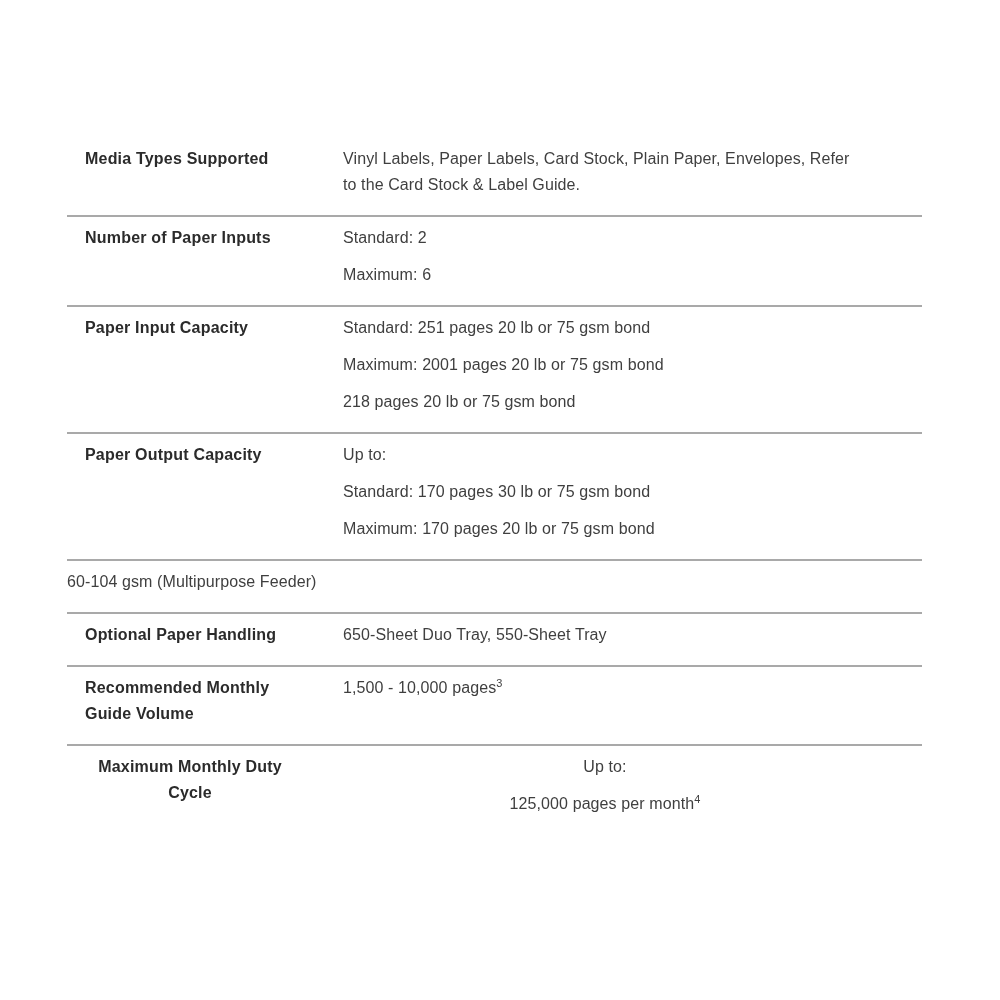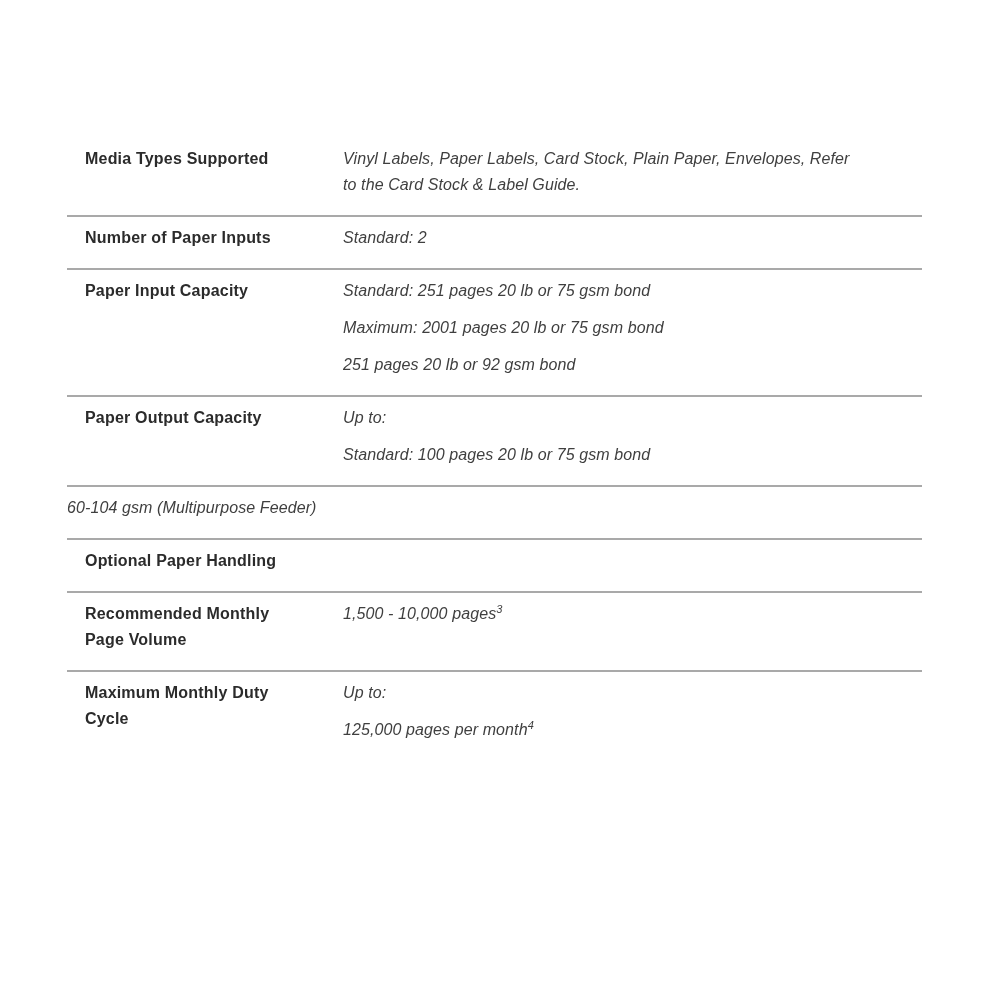--- a/index.html
+++ b/index.html
@@ -14,39 +14,38 @@
     left: 67px;
     top: 138px;
     width: 855px;
   }
   .spec-row {
     display: flex;
     align-items: flex-start;
     padding: 8px 0 17px 0;
     border-bottom: 2px solid #a9a9a9;
   }
-  .spec-row:last-child { border-bottom: none; }
+  .spec-row:last-child { border-bottom: none; text-align: center; }
   .spec-label {
     flex: 0 0 276px;
     padding-left: 18px;
     padding-right: 48px;
     font-size: 16px;
     font-weight: 700;
     line-height: 26px;
     letter-spacing: 0.2px;
     color: #2b2b2b;
   }
   .spec-value {
     flex: 1 1 auto;
     font-size: 16px;
     font-weight: 400;
     line-height: 26px;
     letter-spacing: 0.1px;
     color: #3f3f3f;
-    font-style: italic;
   }
   .spec-value p {
     margin: 0 0 11px 0;
     max-width: 524px;
   }
   .spec-value p:last-child { margin-bottom: 0; }
   .spec-value sup {
     font-size: 11px;
     line-height: 0;
     vertical-align: super;
@@ -59,47 +58,52 @@
     <div class="spec-row">
       <div class="spec-label">Media Types Supported</div>
       <div class="spec-value">
         <p>Vinyl Labels, Paper Labels, Card Stock, Plain Paper, Envelopes, Refer to the Card Stock &amp; Label Guide.</p>
       </div>
     </div>
     <div class="spec-row">
       <div class="spec-label">Number of Paper Inputs</div>
       <div class="spec-value">
         <p>Standard: 2</p>
+        <p>Maximum: 6</p>
       </div>
     </div>
     <div class="spec-row">
       <div class="spec-label">Paper Input Capacity</div>
       <div class="spec-value">
         <p>Standard: 251 pages 20 lb or 75 gsm bond</p>
         <p>Maximum: 2001 pages 20 lb or 75 gsm bond</p>
-        <p>251 pages 20 lb or 92 gsm bond</p>
+        <p>218 pages 20 lb or 75 gsm bond</p>
       </div>
     </div>
     <div class="spec-row">
       <div class="spec-label">Paper Output Capacity</div>
       <div class="spec-value">
         <p>Up to:</p>
-        <p>Standard: 100 pages 20 lb or 75 gsm bond</p>
+        <p>Standard: 170 pages 30 lb or 75 gsm bond</p>
+        <p>Maximum: 170 pages 20 lb or 75 gsm bond</p>
       </div>
     </div>
     <div class="spec-row">
       <div class="spec-value">
         <p>60-104 gsm (Multipurpose Feeder)</p>
       </div>
     </div>
     <div class="spec-row">
       <div class="spec-label">Optional Paper Handling</div>
+      <div class="spec-value">
+        <p>650-Sheet Duo Tray, 550-Sheet Tray</p>
+      </div>
     </div>
     <div class="spec-row">
-      <div class="spec-label">Recommended Monthly Page Volume</div>
+      <div class="spec-label">Recommended Monthly Guide Volume</div>
       <div class="spec-value">
         <p>1,500 - 10,000 pages<sup>3</sup></p>
       </div>
     </div>
     <div class="spec-row">
       <div class="spec-label">Maximum Monthly Duty Cycle</div>
       <div class="spec-value">
         <p>Up to:</p>
         <p>125,000 pages per month<sup>4</sup></p>
       </div>

